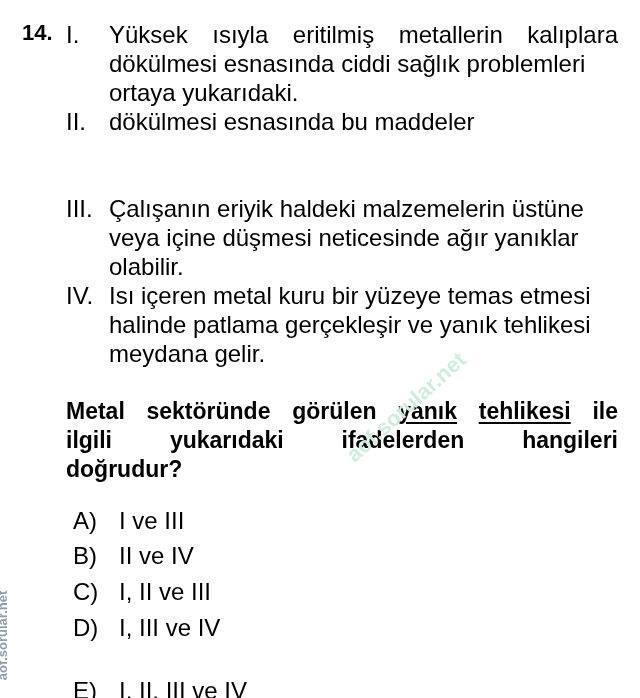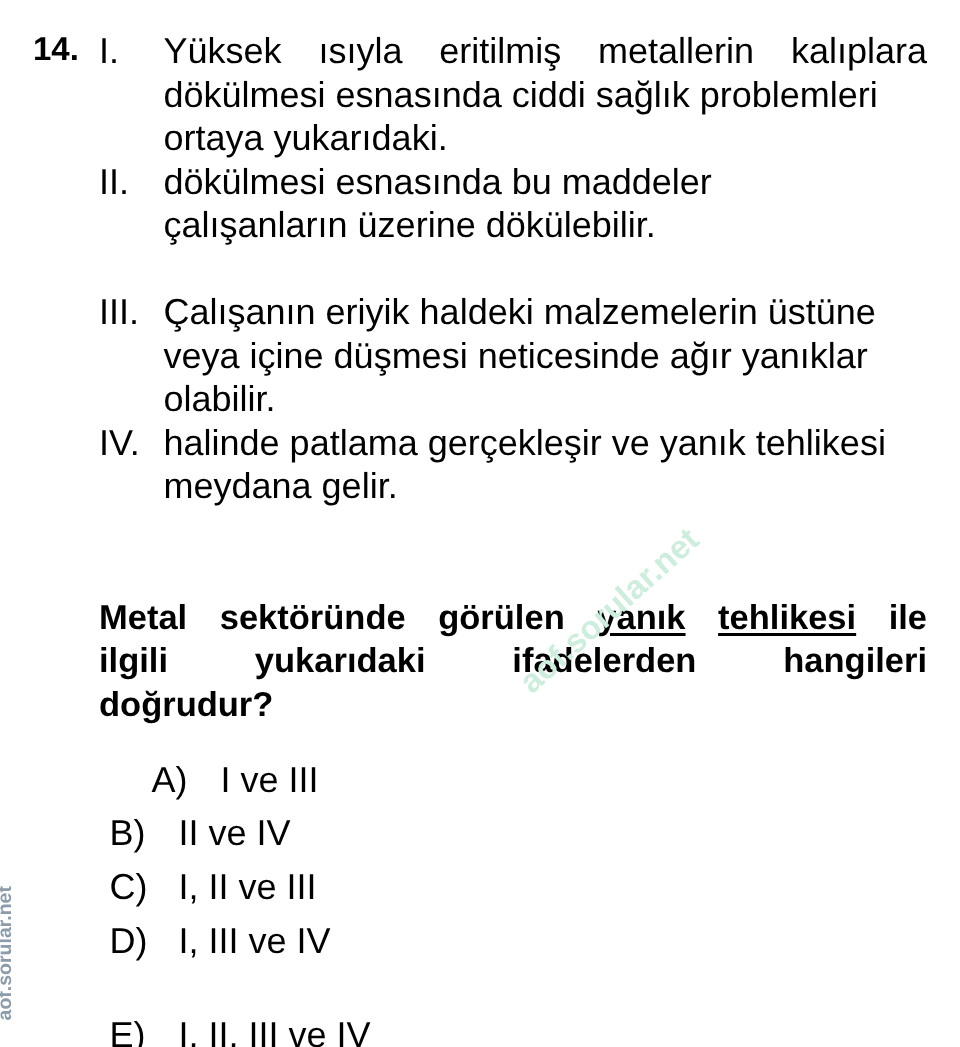--- a/index.html
+++ b/index.html
@@ -33,48 +33,48 @@
     <span class="line j">Yüksek ısıyla eritilmiş metallerin kalıplara</span>
     <span class="line">dökülmesi esnasında ciddi sağlık problemleri</span>
     <span class="line">ortaya yukarıdaki.</span>
   </div>
 </div>
 
 <div class="item" style="top:107px;">
   <span class="roman">II.</span>
   <div class="text">
     <span class="line">dökülmesi esnasında bu maddeler</span>
-    <span class="line">çalışanların üzerine dökülebilir.</span>
   </div>
 </div>
 
 <div class="item" style="top:194px;">
   <span class="roman">III.</span>
   <div class="text">
     <span class="line">Çalışanın eriyik haldeki malzemelerin üstüne</span>
     <span class="line">veya içine düşmesi neticesinde ağır yanıklar</span>
     <span class="line">olabilir.</span>
   </div>
 </div>
 
 <div class="item" style="top:281px;">
   <span class="roman">IV.</span>
   <div class="text">
+    <span class="line">Isı içeren metal kuru bir yüzeye temas etmesi</span>
     <span class="line">halinde patlama gerçekleşir ve yanık tehlikesi</span>
     <span class="line">meydana gelir.</span>
   </div>
 </div>
 
 <div class="stem">
   <span class="line j"><span>Metal sektöründe görülen</span> <u>yanık</u> <u>tehlikesi</u> <span>ile</span></span>
   <span class="line j">ilgili yukarıdaki ifadelerden hangileri</span>
   <span class="line">doğrudur?</span>
 </div>
 
-<div class="opt" style="top:506px;margin-left:28px;">
+<div class="opt" style="top:506px;">
   <span class="lbl">A)</span><span>I ve III</span>
 </div>
 <div class="opt" style="top:541px;">
   <span class="lbl">B)</span><span>II ve IV</span>
 </div>
 <div class="opt" style="top:577px;">
   <span class="lbl">C)</span><span>I, II ve III</span>
 </div>
 <div class="opt" style="top:613px;">
   <span class="lbl">D)</span><span>I, III ve IV</span>

